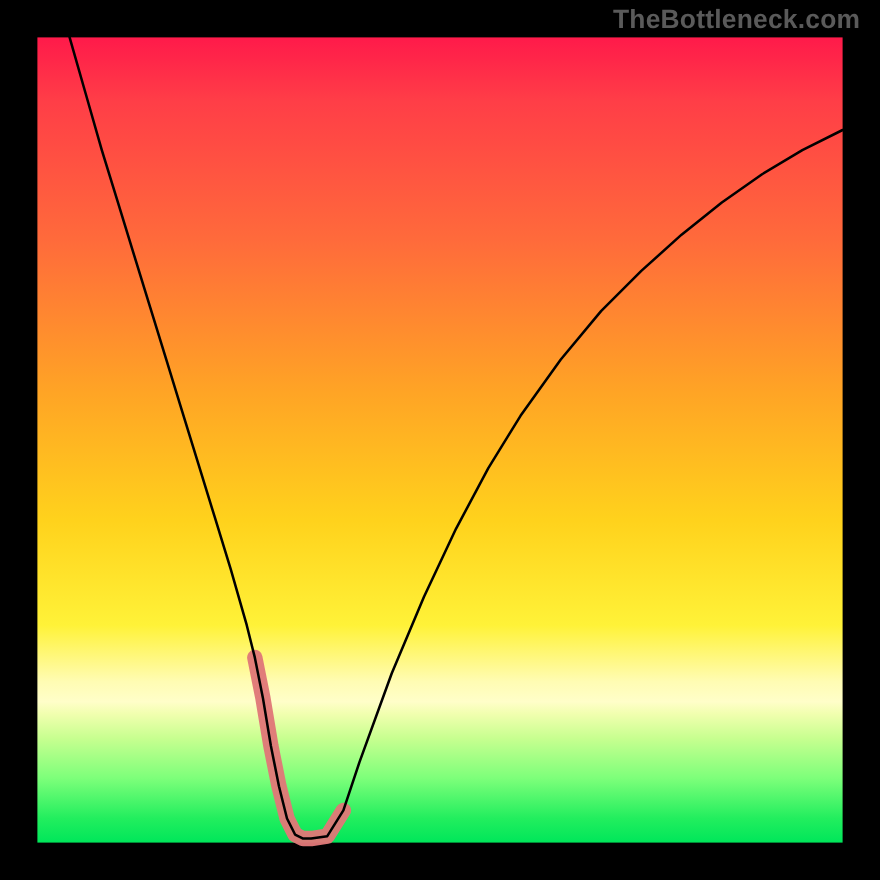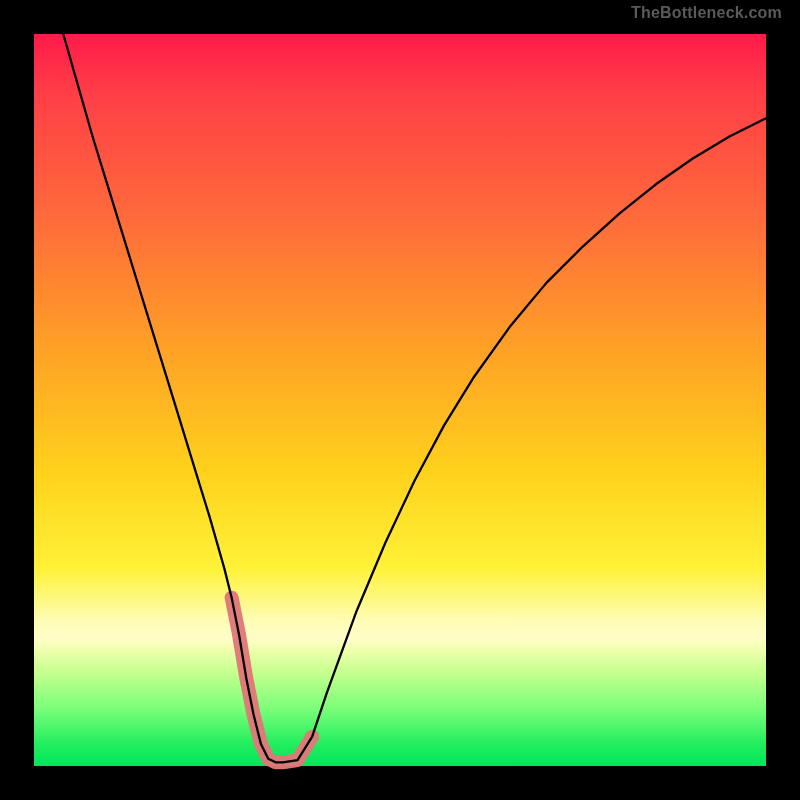--- a/index.html
+++ b/index.html
@@ -8,21 +8,21 @@
     width: 800px;
     height: 800px;
     background: #000;
     position: relative;
   }
   .watermark {
     position: absolute;
     top: 4px;
     right: 18px;
     font-family: Arial, Helvetica, sans-serif;
-    font-size: 16px;
+    font-size: 24px;
     font-weight: 600;
     color: #5a5a5a;
     letter-spacing: 0.2px;
     z-index: 5;
   }
   .plot-area {
     position: absolute;
     left: 34px;
     top: 34px;
     width: 732px;

